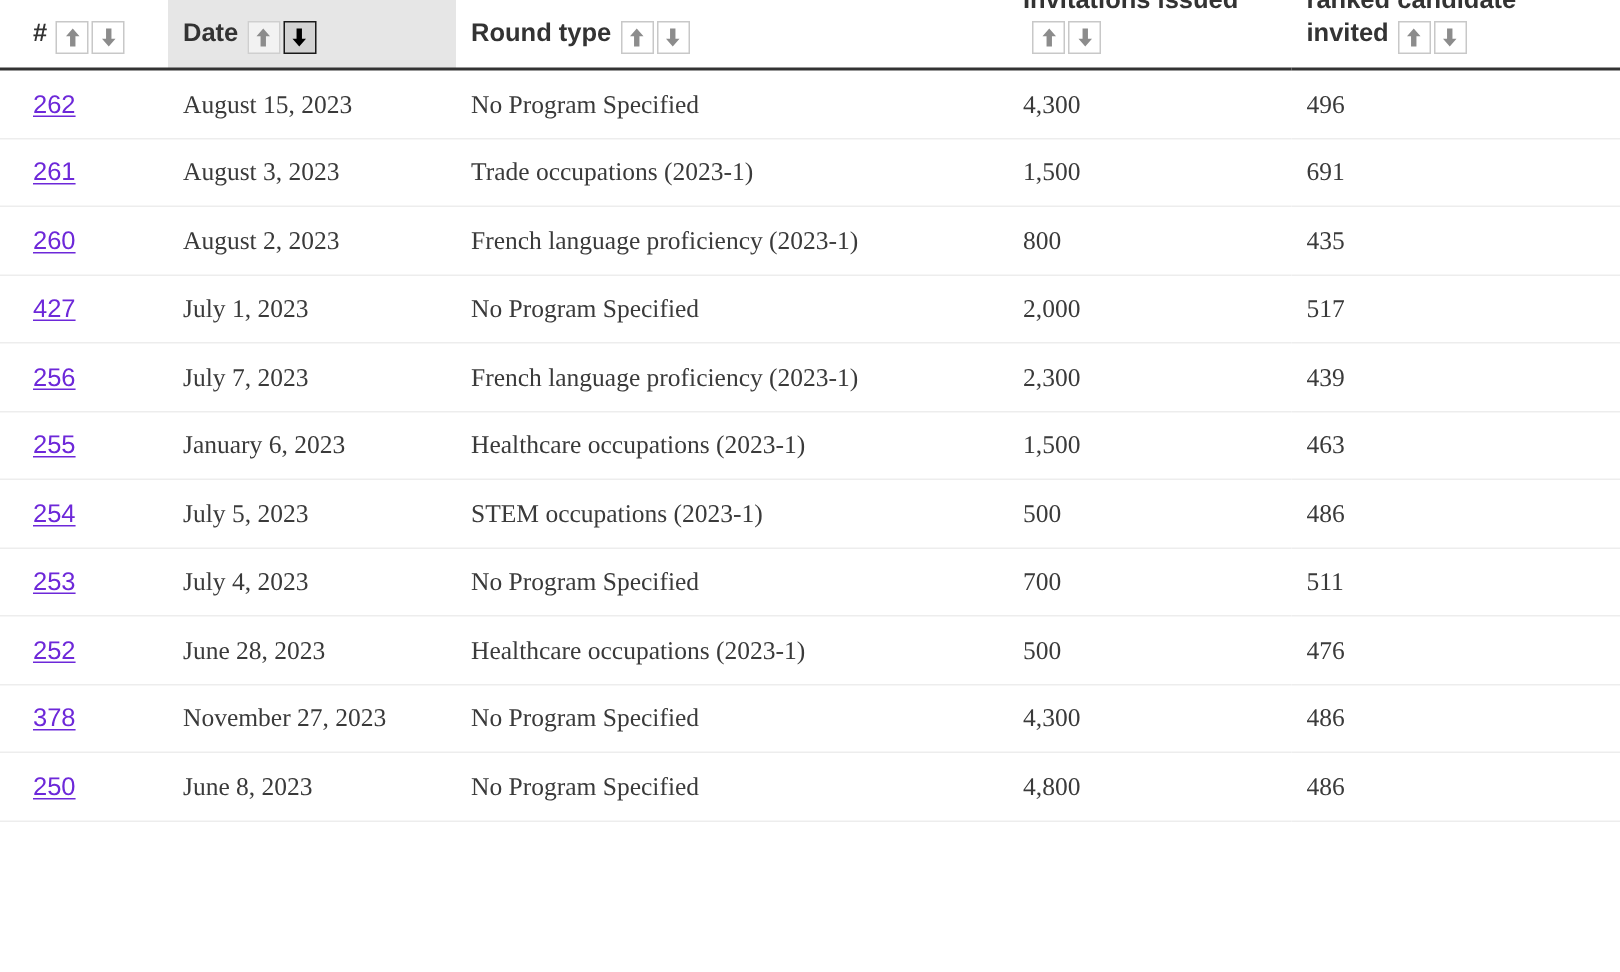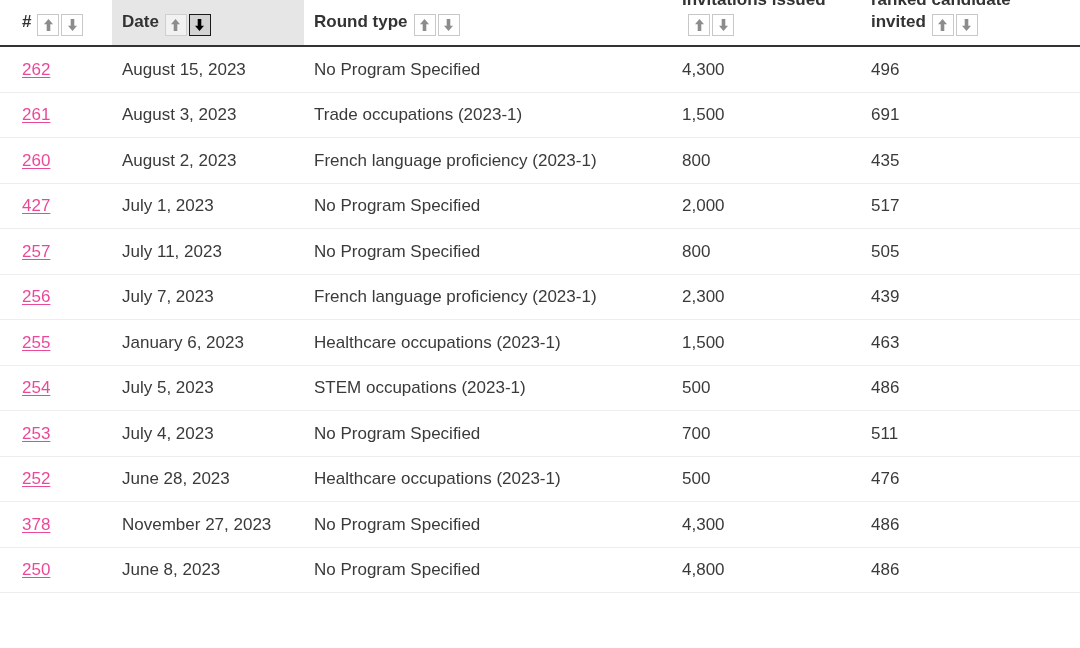--- a/index.html
+++ b/index.html
@@ -102,24 +102,24 @@
     line-height: 1.3;
     height: 44.5px;
     padding: 0 10px 0 0;
     border-bottom: 1px solid #ededed;
     vertical-align: middle;
     white-space: nowrap;
     overflow: hidden;
     text-overflow: ellipsis;
   }
   tbody td.first-col { padding-left: 22px; }
-  tbody td.pad-left  { padding-left: 10px; }
+  tbody td.pad-left  { padding-left: 10px; font-family: Liberation Serif, serif; }
 
   .row-link {
-    color: #ec4899;
+    color: #6d28d9;
     text-decoration: underline;
     text-underline-offset: 2px;
     cursor: pointer;
   }
 </style>
 </head>
 <body>
 
 <div class="table-viewport">
   <table class="rounds-table">
@@ -245,27 +245,20 @@
           <td class="pad-left">435</td>
         </tr>
         <tr>
           <td class="first-col"><a class="row-link">427</a></td>
           <td class="pad-left">July 1, 2023</td>
           <td class="pad-left">No Program Specified</td>
           <td class="pad-left">2,000</td>
           <td class="pad-left">517</td>
         </tr>
         <tr>
-          <td class="first-col"><a class="row-link">257</a></td>
-          <td class="pad-left">July 11, 2023</td>
-          <td class="pad-left">No Program Specified</td>
-          <td class="pad-left">800</td>
-          <td class="pad-left">505</td>
-        </tr>
-        <tr>
           <td class="first-col"><a class="row-link">256</a></td>
           <td class="pad-left">July 7, 2023</td>
           <td class="pad-left">French language proficiency (2023-1)</td>
           <td class="pad-left">2,300</td>
           <td class="pad-left">439</td>
         </tr>
         <tr>
           <td class="first-col"><a class="row-link">255</a></td>
           <td class="pad-left">January 6, 2023</td>
           <td class="pad-left">Healthcare occupations (2023-1)</td>

